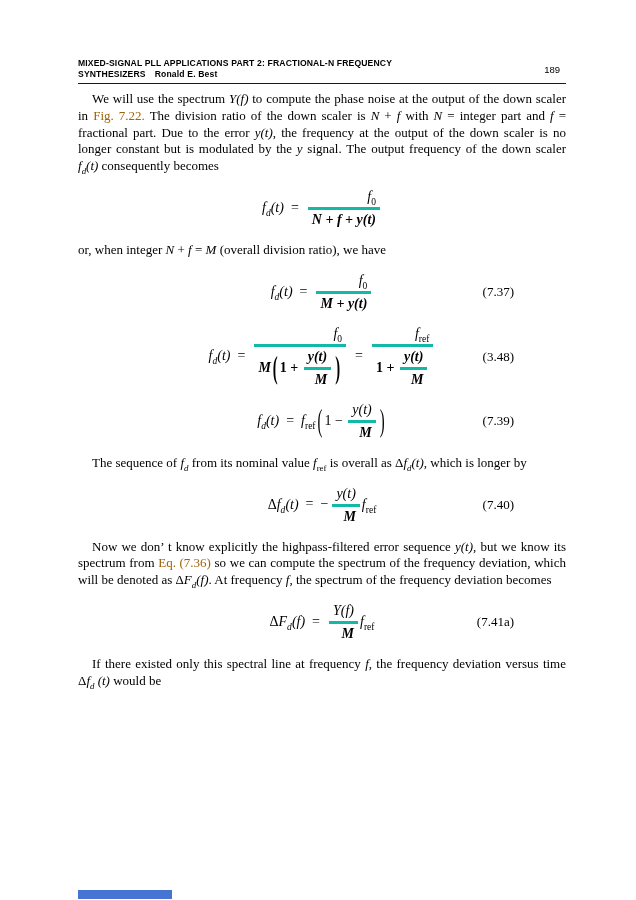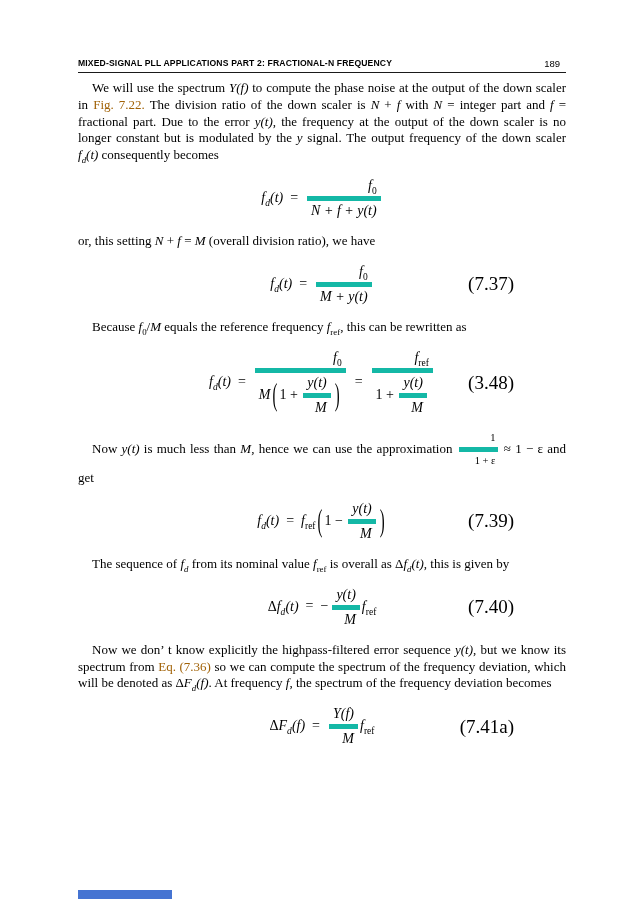--- a/index.html
+++ b/index.html
@@ -20,84 +20,84 @@
 
   
   p.body { margin: 0; font-size: 13px; line-height: 16.8px; text-align: justify; }
   p.indent { text-indent: 14px; }
   .it { font-style: italic; }
   sub { font-size: 0.68em; line-height: 0; }
   .lnk { color: #a16207; text-decoration: none; cursor: pointer; }
 
   
   .eq { position: relative; text-align: center; font-size: 14px; margin: 14px 0; }
-  .eq-tag { position: absolute; right: 52px; top: 50%; transform: translateY(-50%); font-size: 19px; }
+  .eq-tag { position: absolute; right: 52px; top: 50%; transform: translateY(-50%); font-size: 13px; }
   .rel { margin: 0 7px; }
   .frac { display: inline-block; vertical-align: middle; text-align: right; margin: 0 2px; }
   .frac > .num { display: block; padding: 0 4px 2px; }
-  .frac > .den { display: block; border-top: 5px solid #14b8a6; padding: 2px 4px 0; }
+  .frac > .den { display: block; border-top: 3px solid #14b8a6; padding: 2px 4px 0; font-weight: bold; }
   .frac.small { font-size: 10.5px; }
   .frac.small > .num { padding: 0 2px 1px; }
   .frac.small > .den { padding: 1px 2px 0; }
   .bp { display: inline-block; transform: scaleY(2.1); vertical-align: middle; margin: 0 2px; font-size: 1.05em; }
   .mins { margin-right: 2px; }
 
   
   .artifact { position: absolute; left: 78px; bottom: 1px; width: 94px; height: 9px; background: #4574d2; }
 </style>
 </head>
 <body>
 
 <div class="page">
 
   <div class="hdr">
     <div class="hdr-titles">
       <div>MIXED-SIGNAL PLL APPLICATIONS PART 2: FRACTIONAL-N FREQUENCY</div>
+      <div><span>SYNTHESIZERS</span><span class="hdr-author">Ronald E. Best</span></div>
     </div>
     <div class="hdr-page">189</div>
   </div>
   <div class="rule"></div>
 
   <p class="body indent"><span>We will use the spectrum </span><span class="it">Y(f)</span><span> to compute the phase noise at the output of the down scaler in </span><a class="lnk">Fig. 7.22.</a><span> The division ratio of the down scaler is </span><span class="it">N</span><span> + </span><span class="it">f</span><span> with </span><span class="it">N</span><span> = integer part and </span><span class="it">f</span><span> = fractional part. Due to the error </span><span class="it">y(t)</span><span>, the frequency at the output of the down scaler is no longer constant but is modulated by the </span><span class="it">y</span><span> signal. The output frequency of the down scaler </span><span class="it">f</span><sub class="it">d</sub><span class="it">(t)</span><span> consequently becomes</span></p>
 
   <div class="eq">
     <span class="it">f</span><sub class="it">d</sub><span class="it">(t)</span><span class="rel">=</span><span class="frac"><span class="num"><span class="it">f</span><sub>0</sub></span><span class="den it">N + f + y(t)</span></span>
   </div>
 
-  <p class="body"><span>or, this setting </span><span class="it">N</span><span> + </span><span class="it">f</span><span> = </span><span class="it">M</span><span> (overall division ratio), we have</span></p>
+  <p class="body"><span>or, when integer </span><span class="it">N</span><span> + </span><span class="it">f</span><span> = </span><span class="it">M</span><span> (overall division ratio), we have</span></p>
 
   <div class="eq">
     <span class="it">f</span><sub class="it">d</sub><span class="it">(t)</span><span class="rel">=</span><span class="frac"><span class="num"><span class="it">f</span><sub>0</sub></span><span class="den it">M + y(t)</span></span>
     <span class="eq-tag">(7.37)</span>
   </div>
 
-  <p class="body indent"><span>Because </span><span class="it">f</span><sub>0</sub><span>/</span><span class="it">M</span><span> equals the reference frequency </span><span class="it">f</span><sub>ref</sub><span>, this can be rewritten as</span></p>
 
   <div class="eq">
     <span class="it">f</span><sub class="it">d</sub><span class="it">(t)</span><span class="rel">=</span><span class="frac"><span class="num"><span class="it">f</span><sub>0</sub></span><span class="den"><span class="it">M</span><span class="bp">(</span><span>1 + </span><span class="frac"><span class="num it">y(t)</span><span class="den it">M</span></span><span class="bp">)</span></span></span><span class="rel">=</span><span class="frac"><span class="num"><span class="it">f</span><sub>ref</sub></span><span class="den"><span>1 + </span><span class="frac"><span class="num it">y(t)</span><span class="den it">M</span></span></span></span>
     <span class="eq-tag">(3.48)</span>
   </div>
 
-  <p class="body indent"><span>Now </span><span class="it">y(t)</span><span> is much less than </span><span class="it">M</span><span>, hence we can use the approximation </span><span class="frac small"><span class="num">1</span><span class="den">1 + ε</span></span><span> ≈ 1 − ε and get</span></p>
 
   <div class="eq">
     <span class="it">f</span><sub class="it">d</sub><span class="it">(t)</span><span class="rel">=</span><span class="it">f</span><sub>ref</sub><span class="bp">(</span><span>1 − </span><span class="frac"><span class="num it">y(t)</span><span class="den it">M</span></span><span class="bp">)</span>
     <span class="eq-tag">(7.39)</span>
   </div>
 
-  <p class="body indent"><span>The sequence of </span><span class="it">f</span><sub class="it">d</sub><span> from its nominal value </span><span class="it">f</span><sub>ref</sub><span> is overall as Δ</span><span class="it">f</span><sub class="it">d</sub><span class="it">(t)</span><span>, this is given by</span></p>
+  <p class="body indent"><span>The sequence of </span><span class="it">f</span><sub class="it">d</sub><span> from its nominal value </span><span class="it">f</span><sub>ref</sub><span> is overall as Δ</span><span class="it">f</span><sub class="it">d</sub><span class="it">(t)</span><span>, which is longer by</span></p>
 
   <div class="eq">
     <span>Δ</span><span class="it">f</span><sub class="it">d</sub><span class="it">(t)</span><span class="rel">=</span><span class="mins">−</span><span class="frac"><span class="num it">y(t)</span><span class="den it">M</span></span><span class="it">f</span><sub>ref</sub>
     <span class="eq-tag">(7.40)</span>
   </div>
 
   <p class="body indent"><span>Now we don’ t know explicitly the highpass-filtered error sequence </span><span class="it">y(t)</span><span>, but we know its spectrum from </span><a class="lnk">Eq. (7.36)</a><span> so we can compute the spectrum of the frequency deviation, which will be denoted as Δ</span><span class="it">F</span><sub class="it">d</sub><span class="it">(f)</span><span>. At frequency </span><span class="it">f</span><span>, the spectrum of the frequency deviation becomes</span></p>
 
   <div class="eq">
     <span>Δ</span><span class="it">F</span><sub class="it">d</sub><span class="it">(f)</span><span class="rel">=</span><span class="frac"><span class="num it">Y(f)</span><span class="den it">M</span></span><span class="it">f</span><sub>ref</sub>
     <span class="eq-tag">(7.41a)</span>
   </div>
 
+  <p class="body indent"><span>If there existed only this spectral line at frequency </span><span class="it">f</span><span>, the frequency deviation versus time Δ</span><span class="it">f</span><sub class="it">d</sub> <span class="it">(t)</span><span> would be</span></p>
 
 </div>
 
 <div class="artifact"></div>
 
 </body></html>

